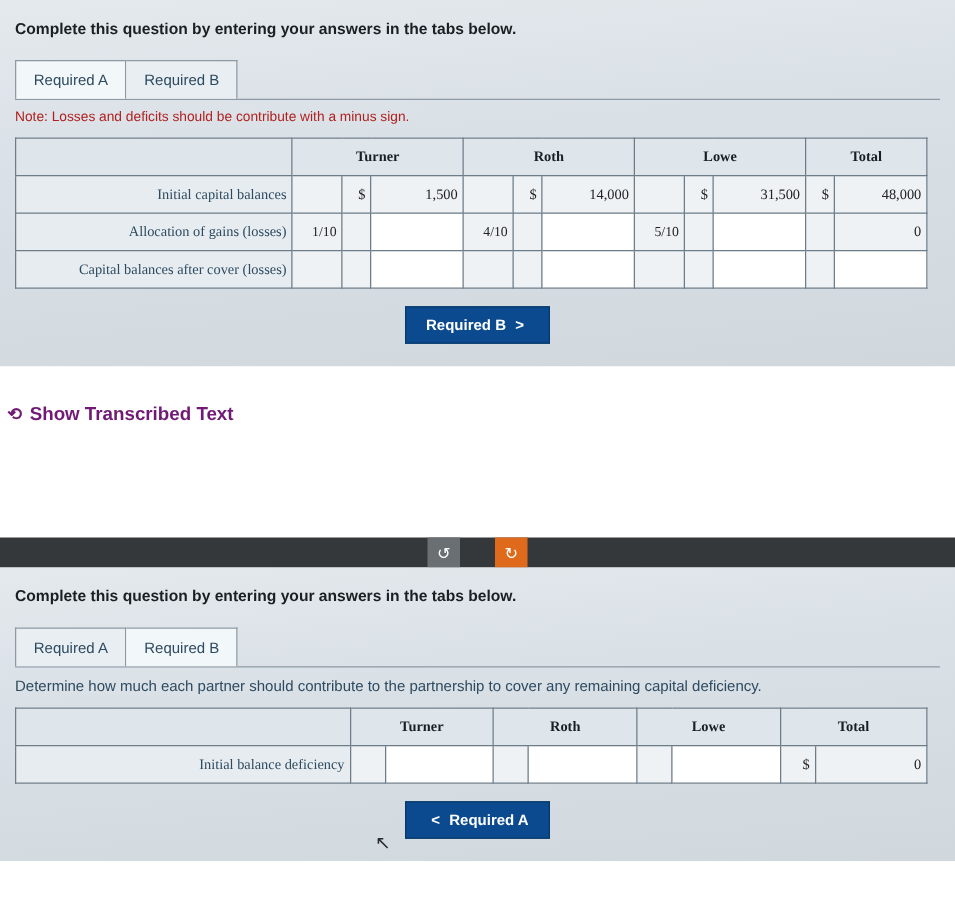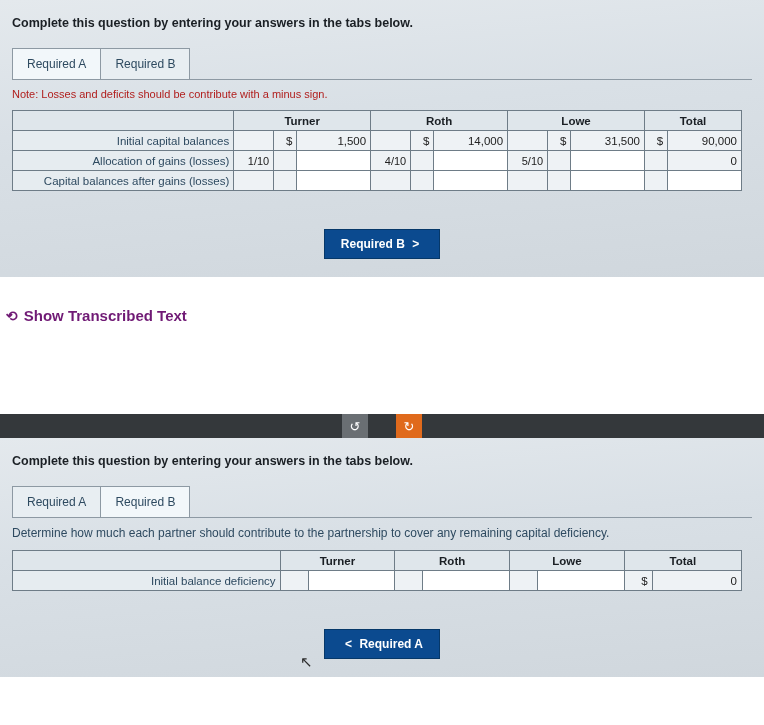--- a/index.html
+++ b/index.html
@@ -54,22 +54,23 @@
   }
   table.grid {
     border-collapse: collapse;
     width: 730px;
     background: #eef2f5;
     font-size: 11.5px;
   }
   table.grid th, table.grid td {
     border: 1px solid #6e7c87;
     padding: 3px 4px;
-    height: 20px;
+    height: 30px;
     text-align: right;
+    font-family: Liberation Serif, serif;
   }
   table.grid th {
     background: #dfe6eb;
     font-weight: bold;
     text-align: center;
     color: #1a1f24;
   }
   table.grid td.rowlabel {
     text-align: right;
     color: #2e4a60;
@@ -87,21 +88,20 @@
   .nav-row { margin-top: 14px; text-align: center; }
   .nav-btn {
     display: inline-block;
     background: #0b4a8f;
     color: #fff;
     font-size: 12px;
     font-weight: bold;
     padding: 7px 16px;
     border: 1px solid #063869;
     cursor: pointer;
-    margin-top: 24px;
   }
   .nav-btn .chev { font-weight: bold; margin: 0 4px; }
   .transcribed {
     padding: 30px 6px 90px 6px;
   }
   .transcribed a {
     color: #701a75;
     font-weight: bold;
     font-size: 15px;
     text-decoration: none;
@@ -168,38 +168,38 @@
         <td class="frac"></td>
         <td class="currency">$</td>
         <td class="val">1,500</td>
         <td class="frac"></td>
         <td class="currency">$</td>
         <td class="val">14,000</td>
         <td class="frac"></td>
         <td class="currency">$</td>
         <td class="val">31,500</td>
         <td class="currency">$</td>
-        <td class="val">90,000</td>
+        <td class="val">48,000</td>
       </tr>
       <tr>
         <td class="rowlabel">Allocation of gains (losses)</td>
         <td class="frac">1/10</td>
         <td class="currency"></td>
         <td class="val ans"></td>
         <td class="frac">4/10</td>
         <td class="currency"></td>
         <td class="val ans"></td>
         <td class="frac">5/10</td>
         <td class="currency"></td>
         <td class="val ans"></td>
         <td class="currency"></td>
         <td class="val">0</td>
       </tr>
       <tr>
-        <td class="rowlabel">Capital balances after gains (losses)</td>
+        <td class="rowlabel">Capital balances after cover (losses)</td>
         <td class="frac"></td>
         <td class="currency"></td>
         <td class="val ans"></td>
         <td class="frac"></td>
         <td class="currency"></td>
         <td class="val ans"></td>
         <td class="frac"></td>
         <td class="currency"></td>
         <td class="val ans"></td>
         <td class="currency"></td>

